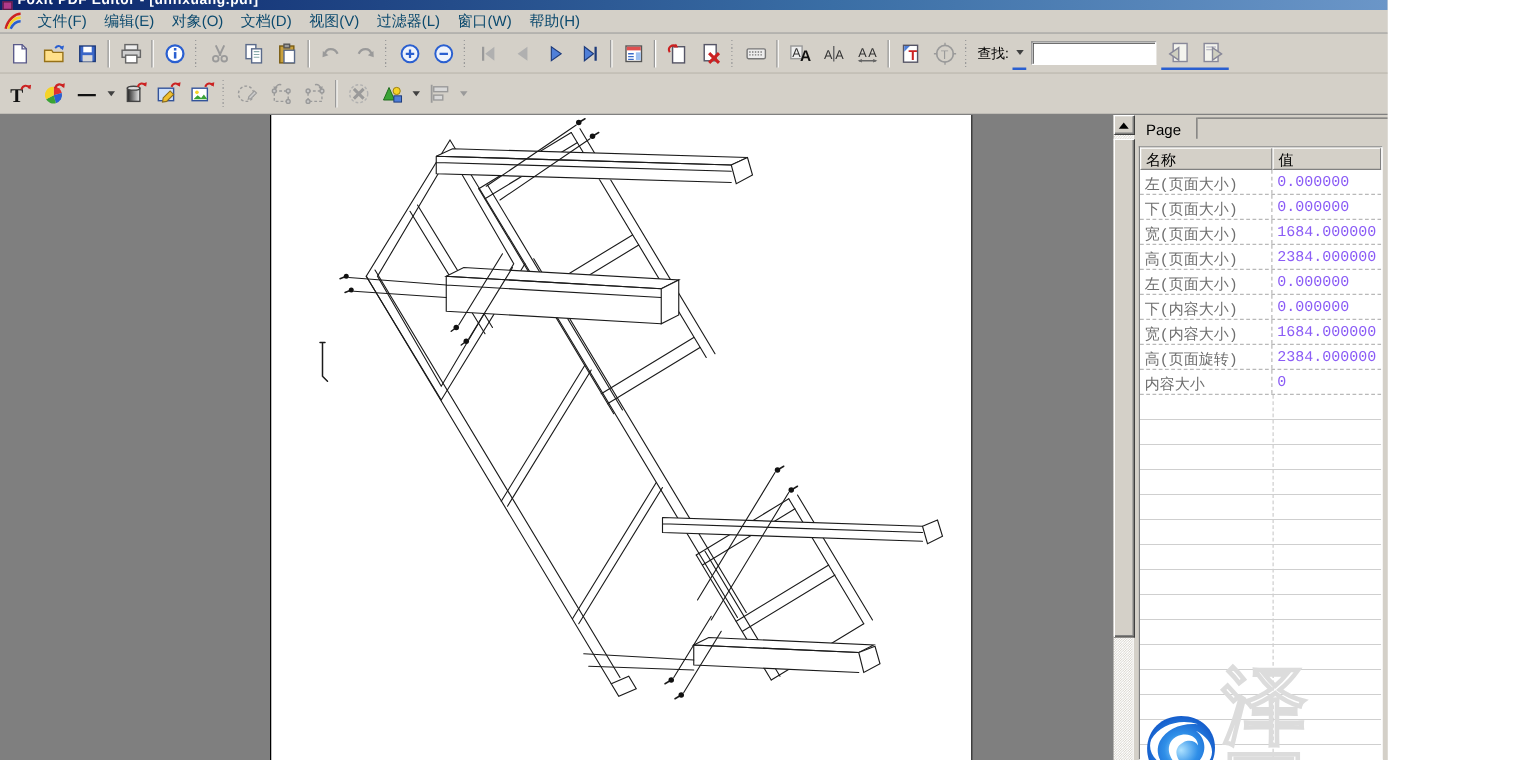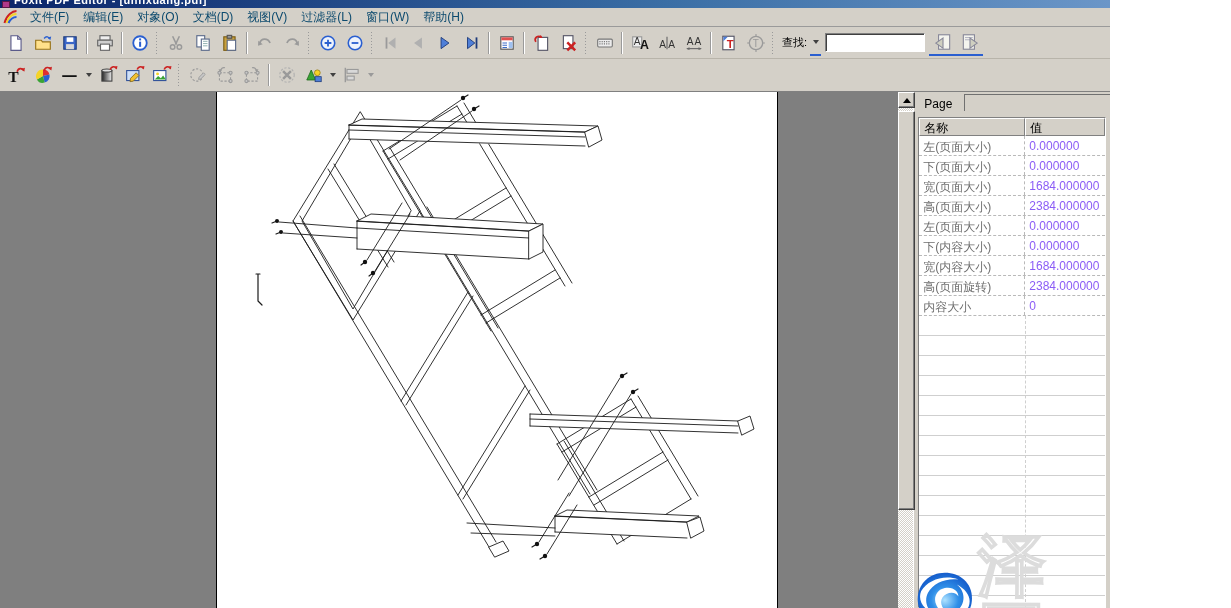--- a/index.html
+++ b/index.html
@@ -67,21 +67,21 @@
   
   .panel { width:218px; height:516px; background:#d4d0c8; border-left:1px solid #fff;
     display:flex; flex-direction:column; font-size:12px; }
   .pcap { height:18px; display:flex; align-items:flex-end; padding-left:8px; }
   .pcap .cap { padding:1px 6px 2px 2px; color:#000; }
   .pcap .capline { flex:1; border-bottom:1px solid #707070; height:100%; }
   .ptabs { height:20px; display:flex; align-items:flex-start; padding-left:6px; margin-top:2px; }
   .ptab { padding:3px 12px 0 4px; border-right:1px solid #707070; color:#000; }
   .ptabfill { flex:1; border-bottom:1px solid #707070; }
   .ptable { flex:1; margin:3px 4px 0 4px; background:#fff; border:1px solid;
-    border-color:#808080 #fff #fff #808080; display:flex; flex-direction:column; overflow:hidden; }
+    border-color:#808080 #fff #fff #808080; display:flex; flex-direction:column; overflow:hidden;font-family:Liberation Mono, monospace; }
   .phead { display:flex; height:18px; background:#d4d0c8; flex:0 0 auto; }
   .phead .hc { border:1px solid; border-color:#fff #808080 #808080 #fff; padding:1px 4px;
     color:#000; }
   .phead .hc1 { width:106px; } .phead .hc2 { flex:1; }
   .prow { display:flex; height:20px; flex:0 0 auto; border-bottom:1px dashed #b9b9b9; }
   .prow .c1 { width:106px; padding:3px 4px 0 4px; color:#6e6e6e;
     border-right:1px dashed #b9b9b9; overflow:hidden; white-space:nowrap; }
   .prow .c2 { flex:1; padding:3px 4px 0 4px; color:#8b5cf6; overflow:hidden; white-space:nowrap; }
   .pempty { flex:1; position:relative;
     background-image:repeating-linear-gradient(to bottom,transparent 0 19px,#cfcfcf 19px 20px); }

